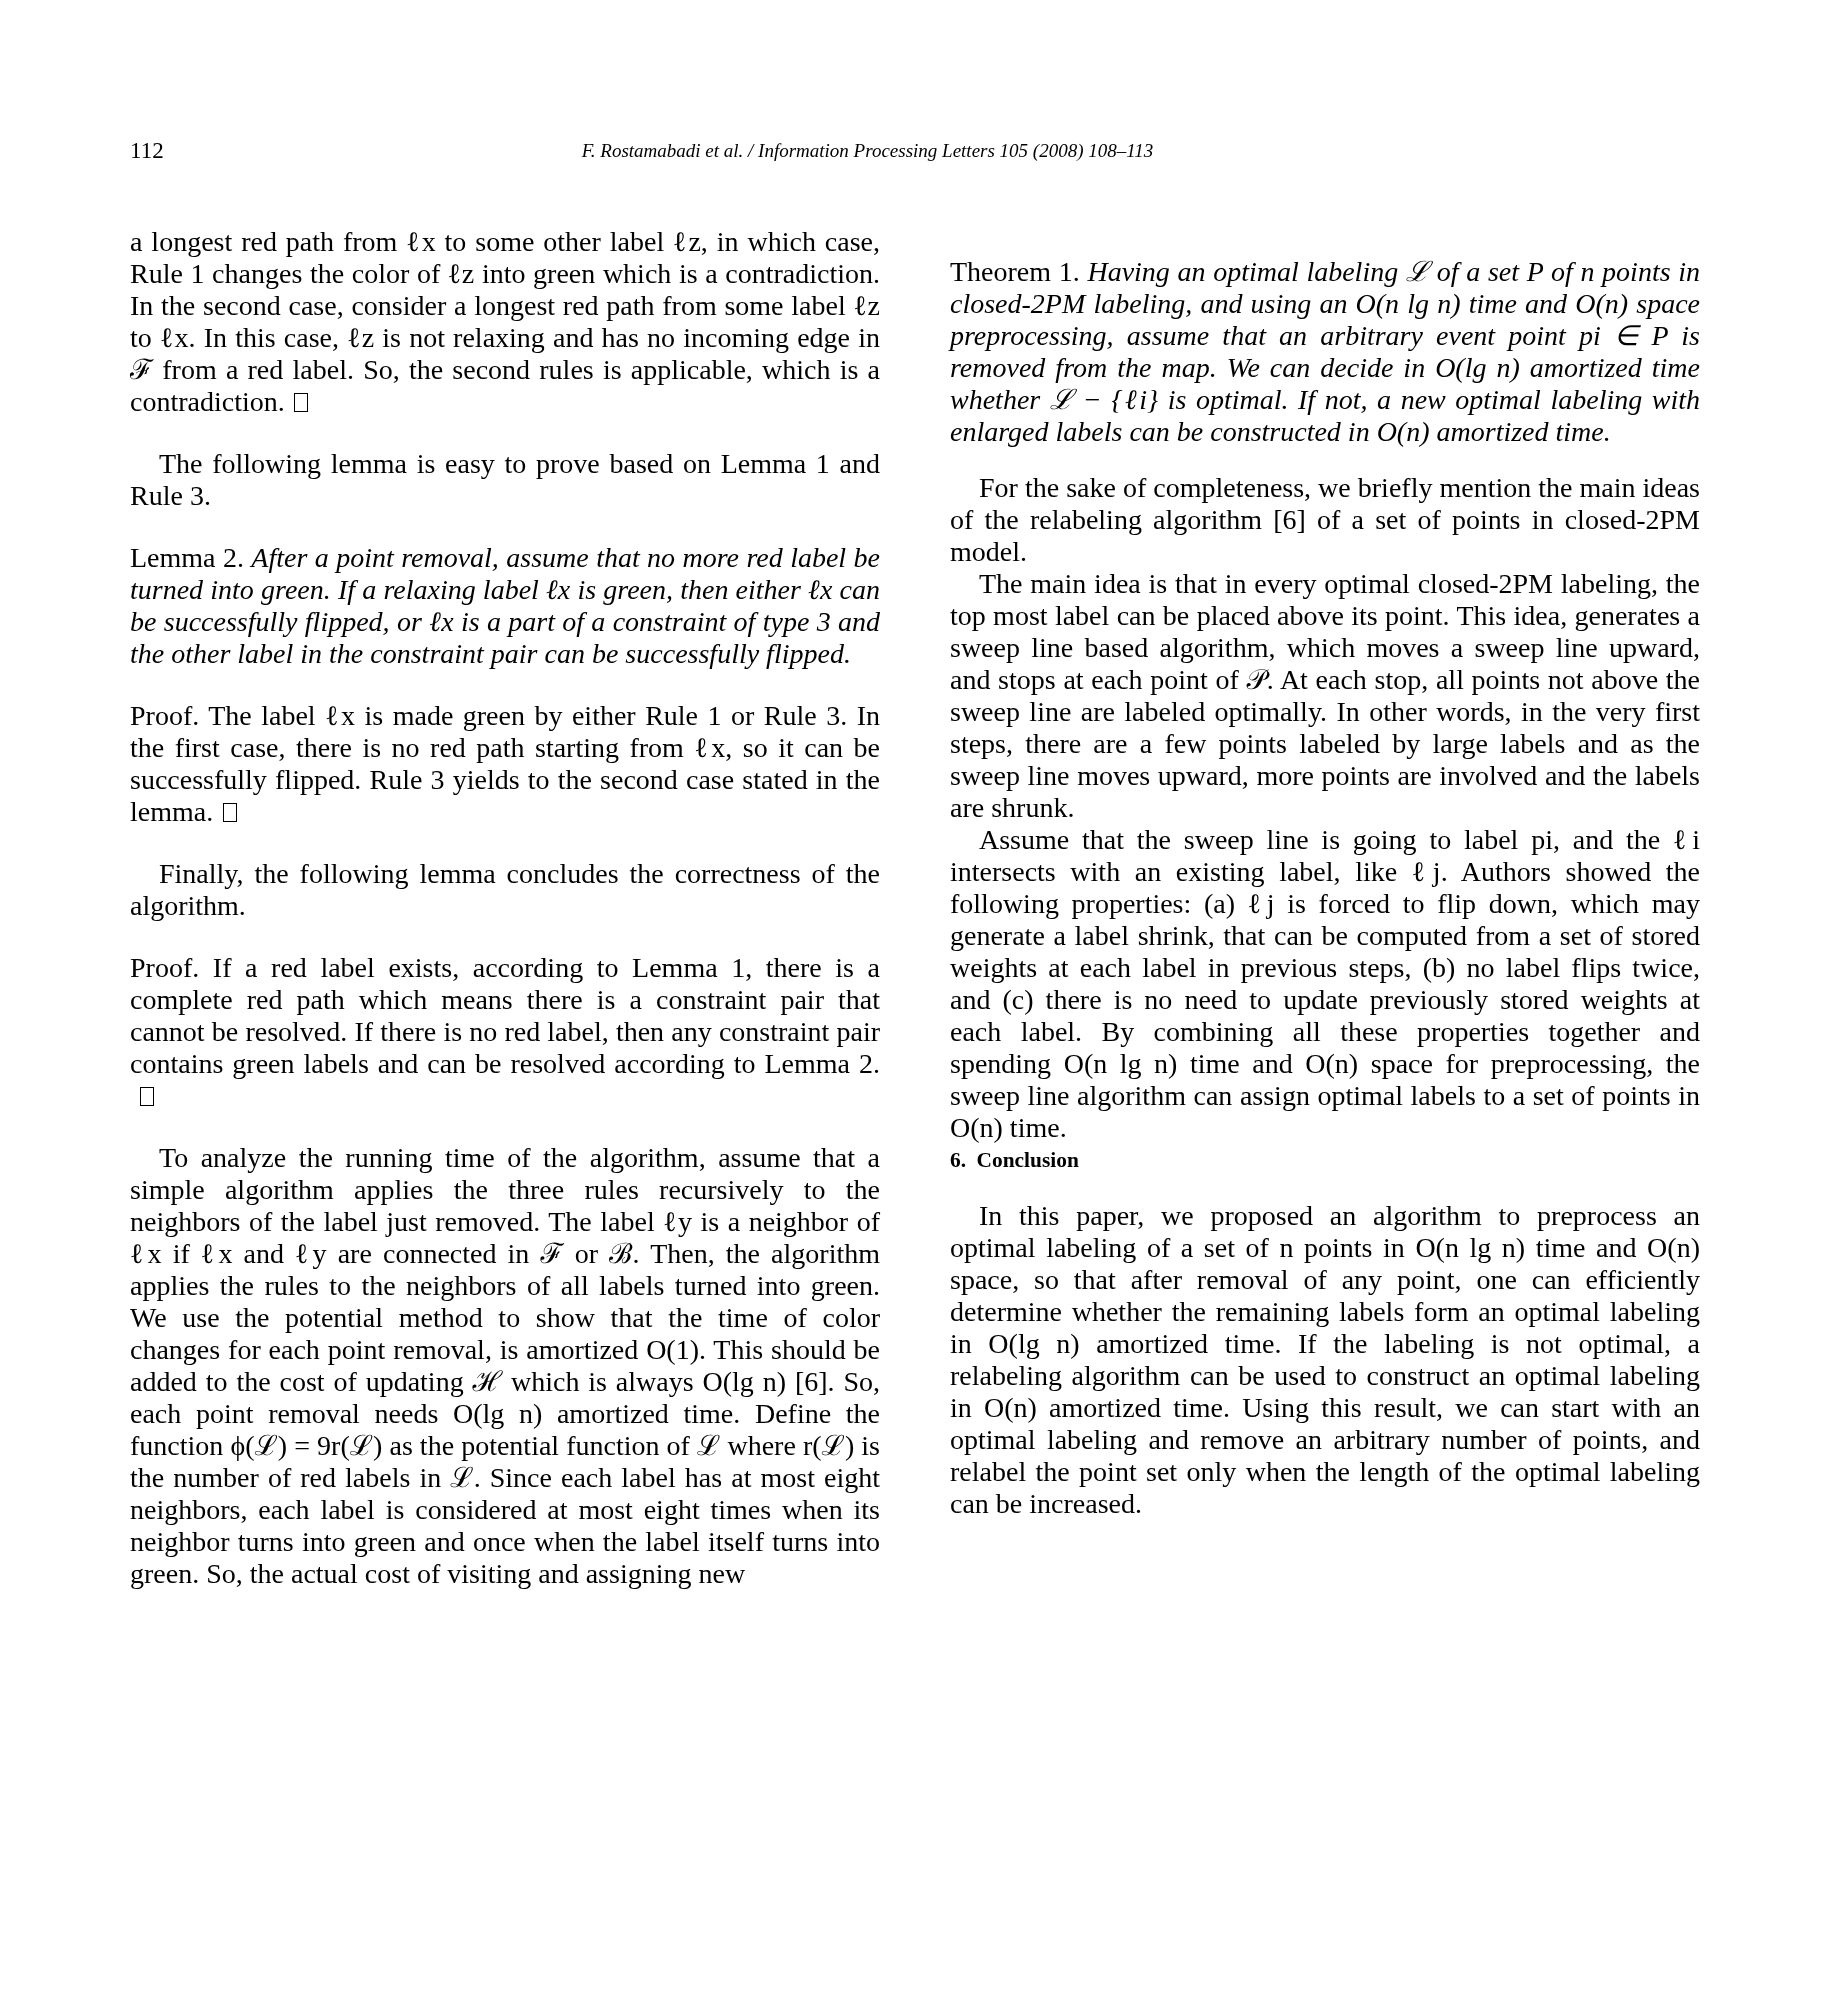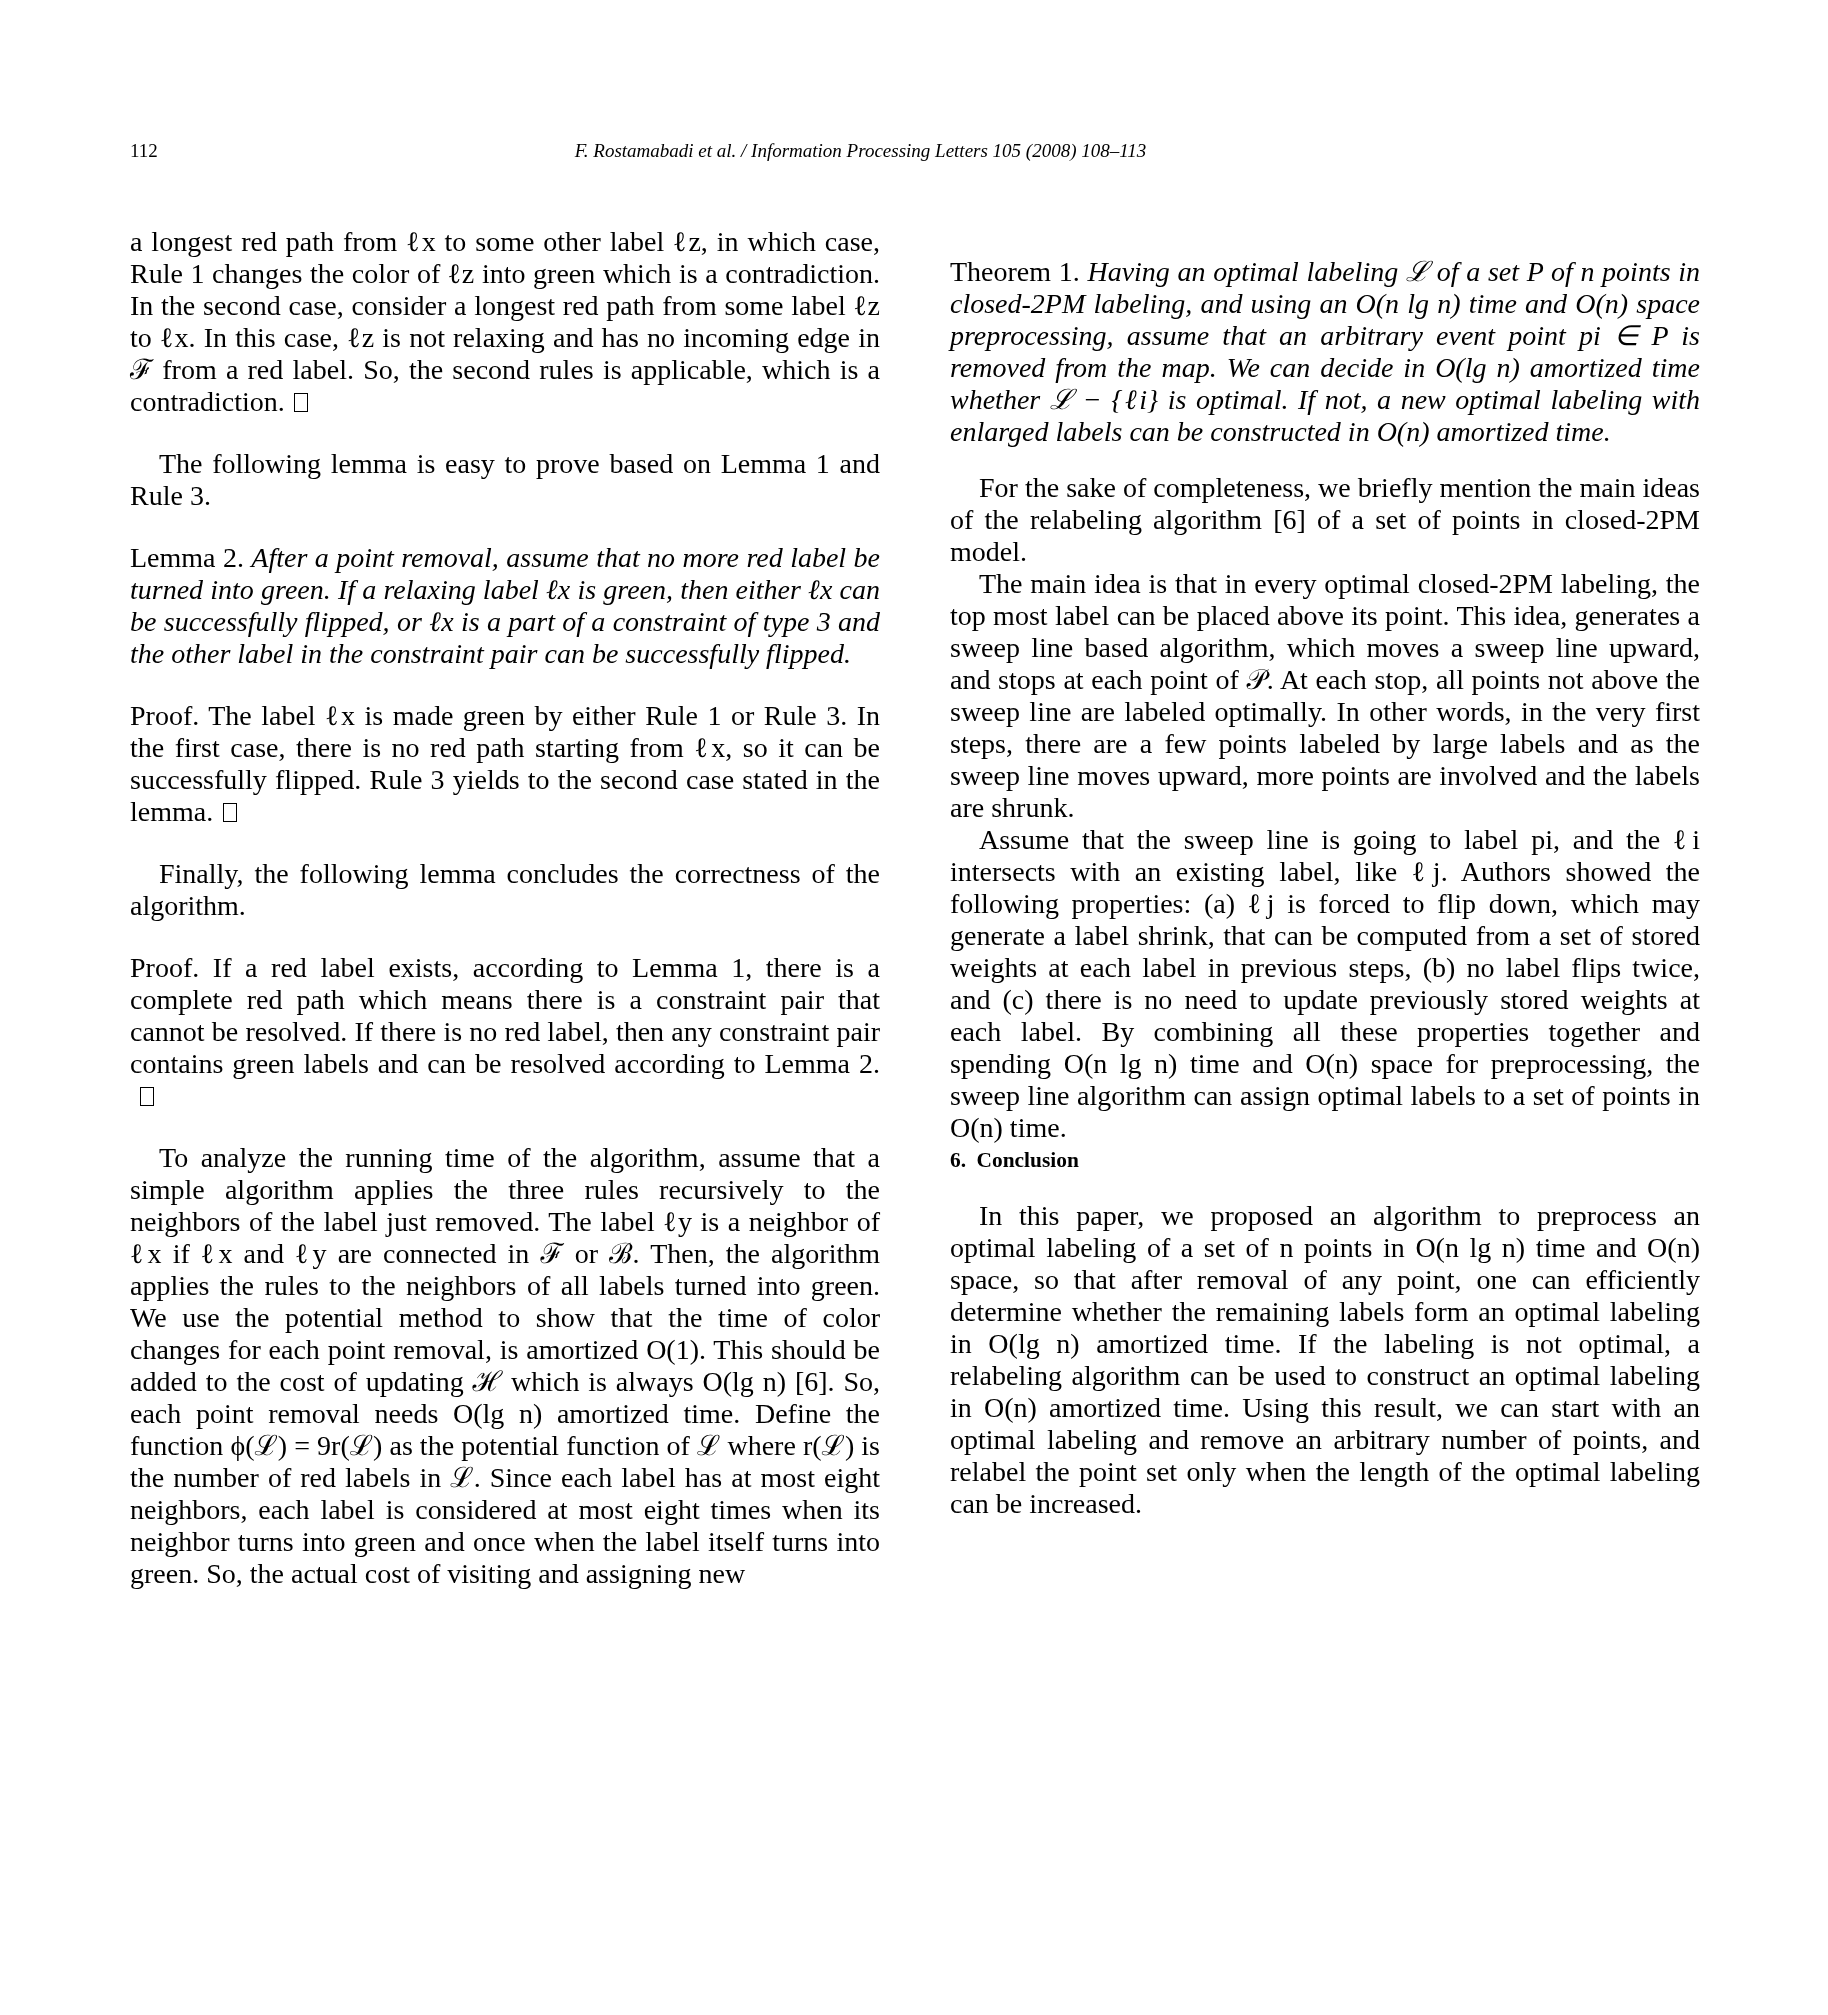--- a/index.html
+++ b/index.html
@@ -31,26 +31,26 @@
     width: 1572px;
     height: 28px;
     font-size: 19px;
     line-height: 28px;
   }
   .folio {
     position: absolute;
     left: 0;
     top: 0;
     font-style: normal;
-    font-size: 19px;
+    font-size: 23px;
     text-align: center;
   }
   .head-title {
     position: absolute;
-    left: 1px;
+    left: 8px;
     top: 0;
     width: 1572px;
     text-align: center;
     font-style: italic;
     font-size: 19px;
     padding-right: 113px;
     box-sizing: border-box;
   }
 
   

